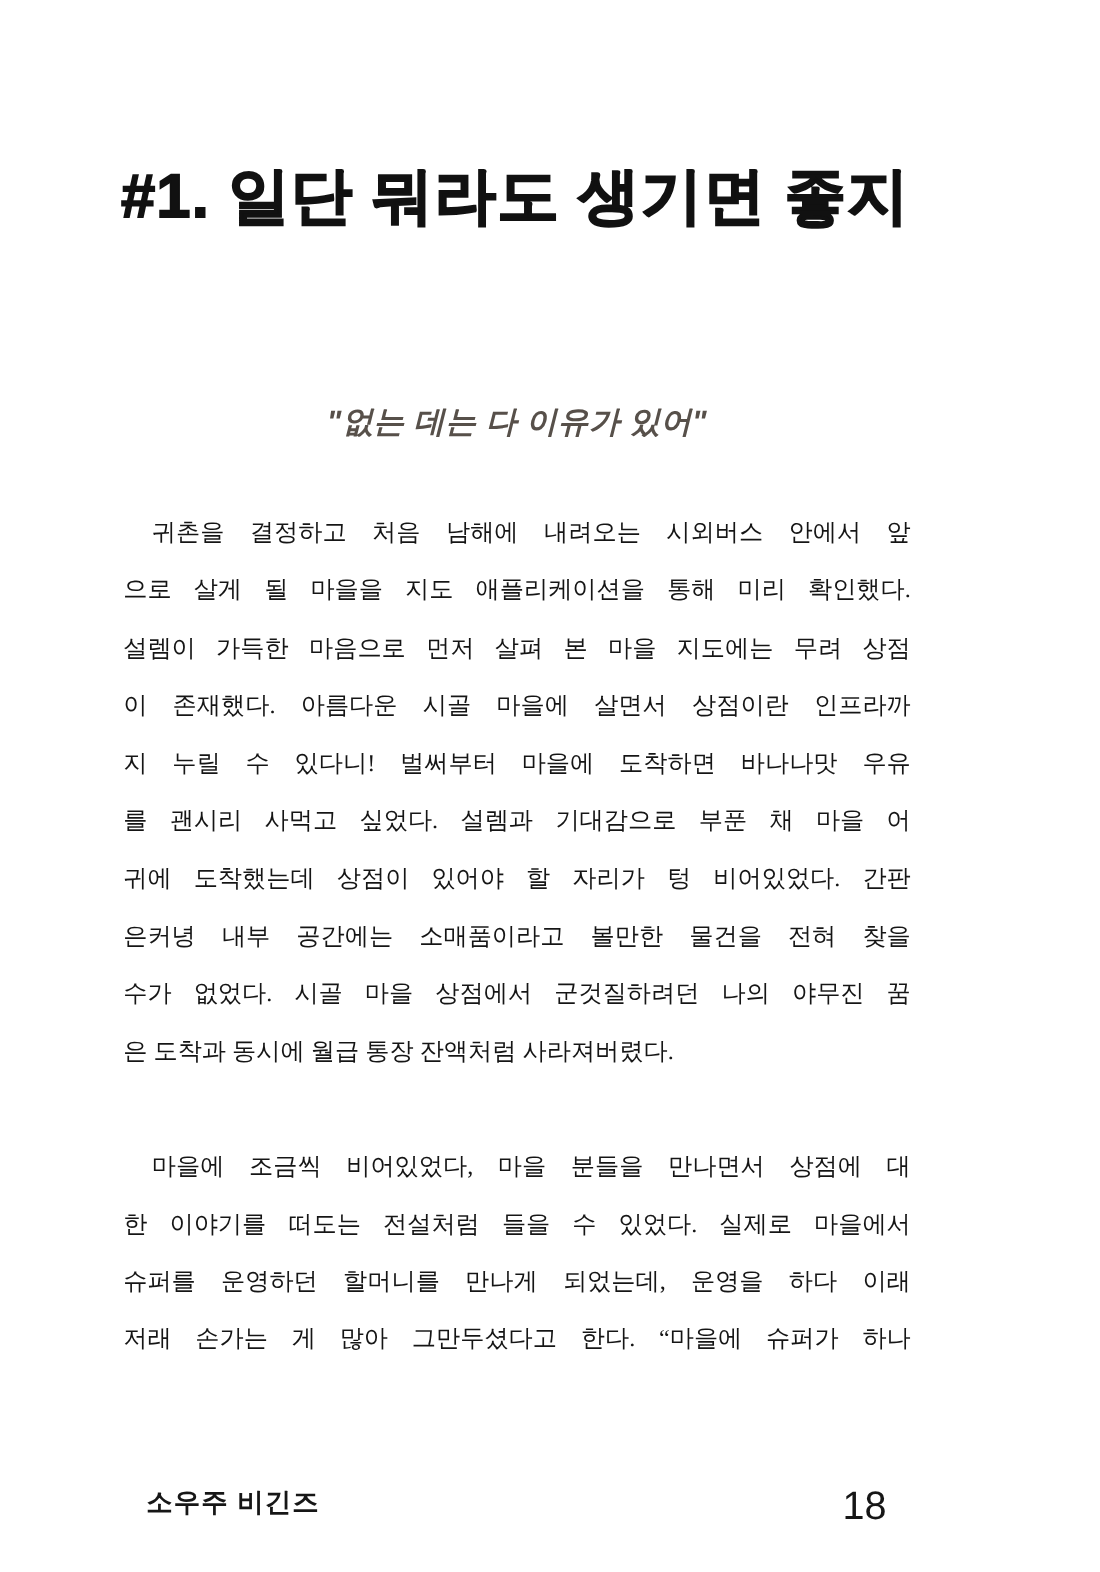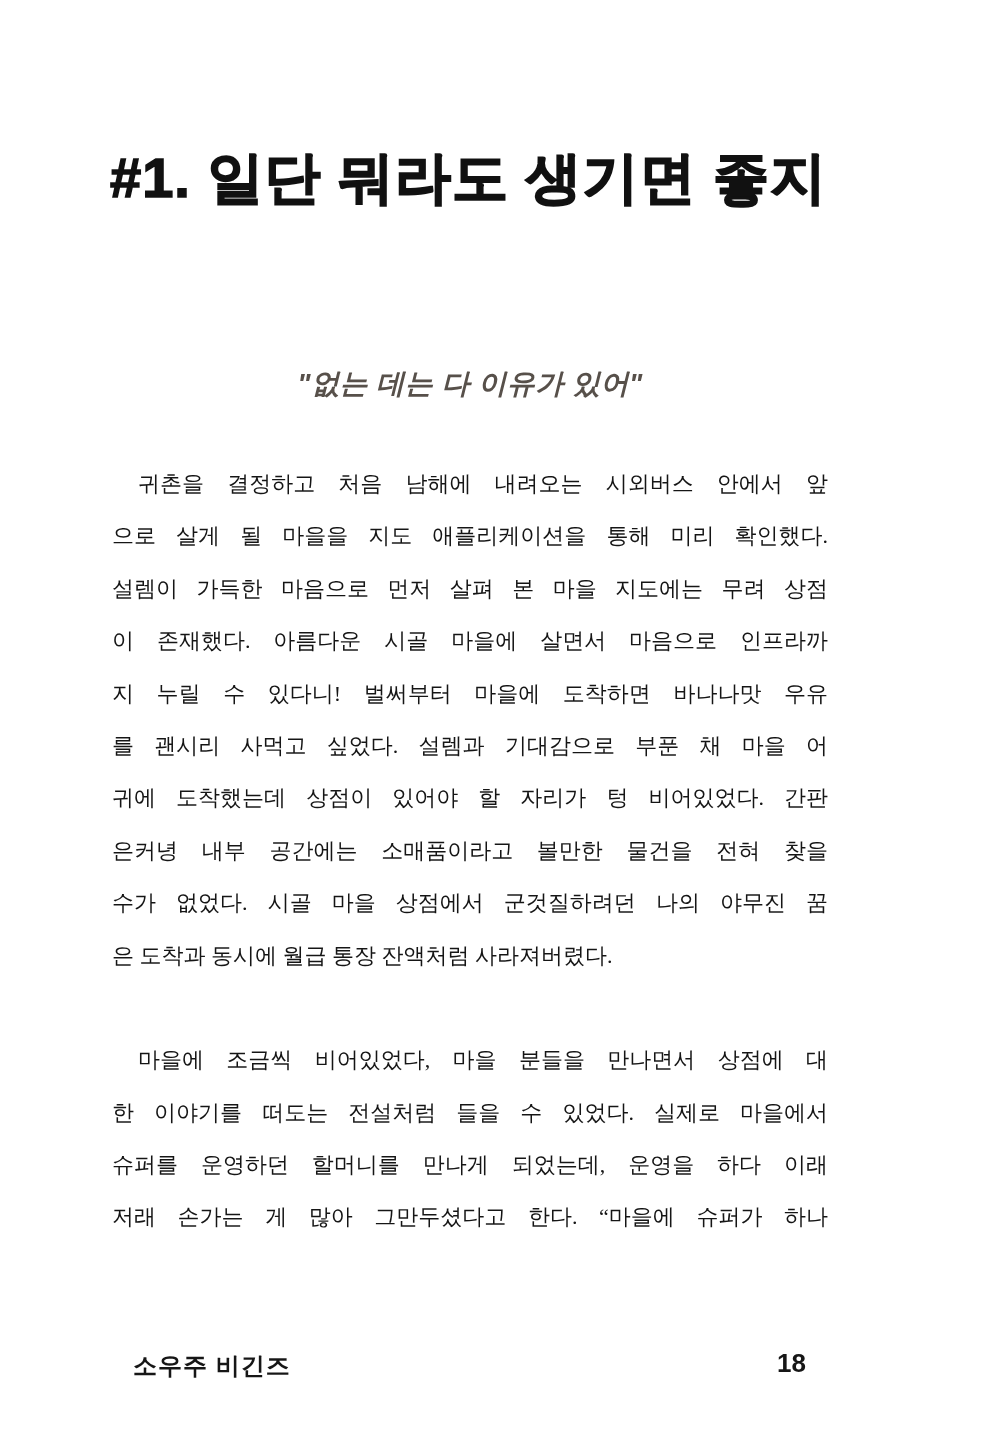--- a/index.html
+++ b/index.html
@@ -80,41 +80,41 @@
     font-size: 24px;
     letter-spacing: 1px;
     color: #161616;
     margin-left: 20px;
   }
   .footer-page-number {
     position: absolute;
     right: 194px;
     top: 1348px;
     font-family: "Liberation Sans", "DejaVu Sans", sans-serif;
-    font-weight: 700;
-    font-size: 26px;
+    font-weight: 400;
+    font-size: 36px;
     color: #161616;
   }
 </style>
 </head>
 <body>
 
 <div class="page">
 
   <h1 class="chapter-title">#1. 일단 뭐라도 생기면 좋지</h1>
 
   <div class="chapter-quote">"없는 데는 다 이유가 있어"</div>
 
   <div class="body-text">
 
     <div class="paragraph">
       <div class="line first">귀촌을 결정하고 처음 남해에 내려오는 시외버스 안에서 앞</div>
       <div class="line">으로 살게 될 마을을 지도 애플리케이션을 통해 미리 확인했다.</div>
       <div class="line">설렘이 가득한 마음으로 먼저 살펴 본 마을 지도에는 무려 상점</div>
-      <div class="line">이 존재했다. 아름다운 시골 마을에 살면서 마음으로 인프라까</div>
+      <div class="line">이 존재했다. 아름다운 시골 마을에 살면서 상점이란 인프라까</div>
       <div class="line">지 누릴 수 있다니! 벌써부터 마을에 도착하면 바나나맛 우유</div>
       <div class="line">를 괜시리 사먹고 싶었다. 설렘과 기대감으로 부푼 채 마을 어</div>
       <div class="line">귀에 도착했는데 상점이 있어야 할 자리가 텅 비어있었다. 간판</div>
       <div class="line">은커녕 내부 공간에는 소매품이라고 볼만한 물건을 전혀 찾을</div>
       <div class="line">수가 없었다. 시골 마을 상점에서 군것질하려던 나의 야무진 꿈</div>
       <div class="line lastline">은 도착과 동시에 월급 통장 잔액처럼 사라져버렸다.</div>
     </div>
 
     <div class="paragraph">
       <div class="line first">마을에 조금씩 비어있었다, 마을 분들을 만나면서 상점에 대</div>

